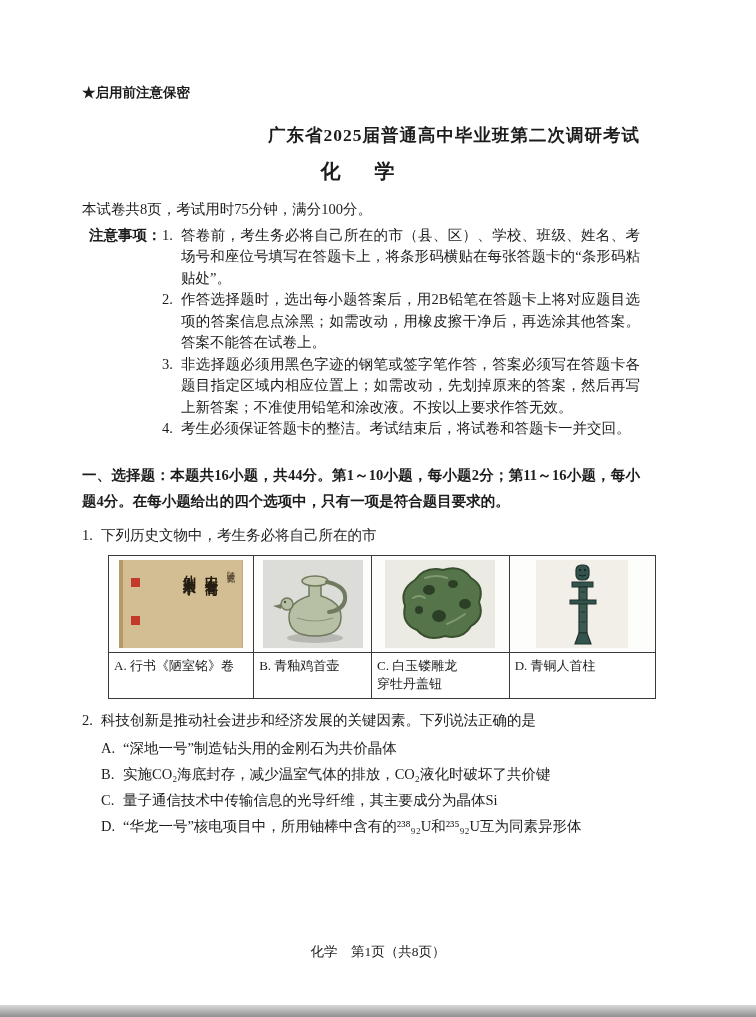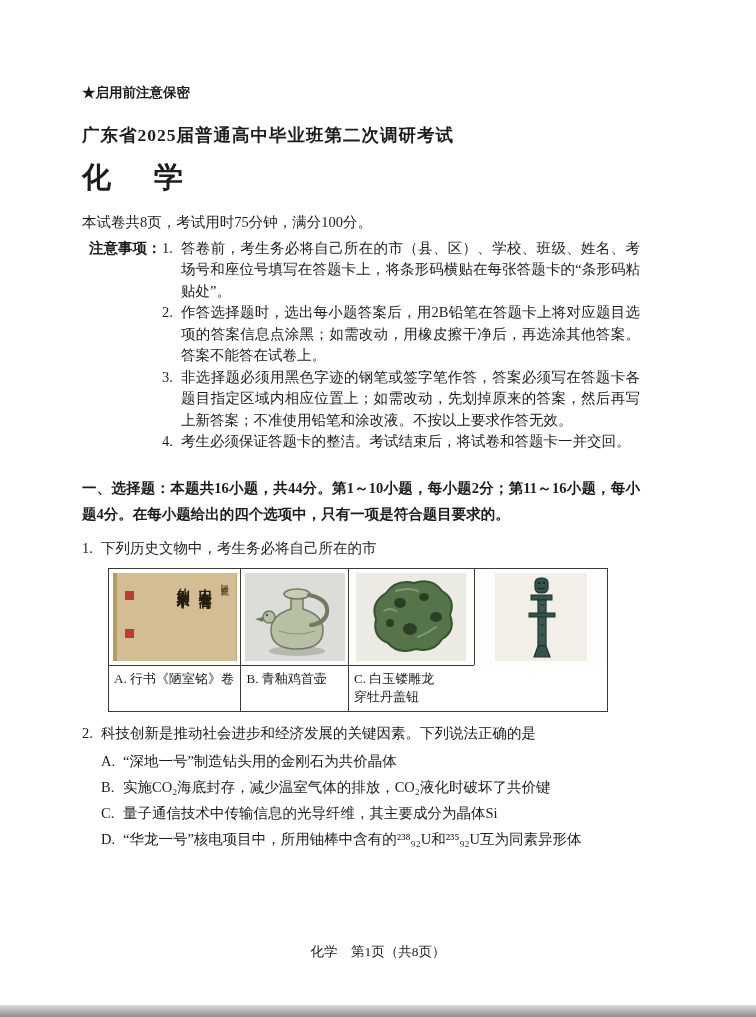--- a/index.html
+++ b/index.html
@@ -9,41 +9,41 @@
     width:756px; height:1017px;
     margin:0 auto;
     background:#ffffff;
     color:#1c1c1c;
     font-family:"Liberation Serif","DejaVu Serif",serif;
     overflow:hidden;
   }
   .content { padding:84px 116px 0 82px; }
 
   .confidential { font-weight:bold; font-size:13.5px; }
-  .exam-title { text-align:left; font-size:17.5px; font-weight:bold; margin-top:21px; letter-spacing:1px; }
-  .subject-title { font-size:29px; font-weight:bold; margin-top:11px; letter-spacing:7px; }
+  .exam-title { text-align:right; font-size:17.5px; font-weight:bold; margin-top:21px; letter-spacing:1px; }
+  .subject-title { text-align:center; font-size:20px; font-weight:bold; margin-top:11px; letter-spacing:7px; }
   .paper-info { font-size:14.5px; margin-top:15px; }
 
   .notes { display:flex; font-size:14.5px; line-height:1.48; margin-top:6px; }
   .notes-label { flex:0 0 73px; font-weight:bold;margin-left:7px; }
   .notes-items { flex:1; }
   .note-item { display:flex; }
   .note-num { flex:0 0 19px; }
   .note-text { flex:1; text-align:justify; }
 
   .atomic-masses { font-size:14.5px; margin:30px 0 0 26px; }
 
   .section-header { font-size:14.5px; font-weight:bold; line-height:1.8; margin-top:22px; text-align:justify; }
 
   .question { font-size:14.5px; line-height:1.7; margin-top:9px; display:flex; }
   .q-num { flex:0 0 19px; }
   .q-text { flex:1; }
 
   .artifact-table {
-    width:500px; margin:8px 0 0 26px;
+    width:548px; margin:8px 0 0 26px;
     display:grid;
     grid-template-columns:1.32fr 1.08fr 1.26fr 1.34fr;
     border:1px solid #3a3a3a;
   }
   .cell { border-left:1px solid #3a3a3a; }
   .cell:nth-child(4n+1) { border-left:none; }
   .img-cell { height:96px; display:flex; align-items:center; justify-content:center; padding:3px; background:#fdfdfc; }
   .label-cell { border-top:1px solid #3a3a3a; font-size:13px; line-height:1.35; padding:4px 4px 6px 5px; white-space:pre-line; }
 
   
@@ -154,20 +154,21 @@
           <rect x="43" y="27" width="8" height="46" fill="#3a5a50" stroke="#1f332e" stroke-width="1.2"></rect>
           <rect x="34" y="40" width="26" height="4" fill="#33544c" stroke="#1f332e" stroke-width="1"></rect>
           <path d="M43 73 L39 84 L55 84 L51 73 Z" fill="#33544c" stroke="#1f332e" stroke-width="1.2"></path>
           <path d="M45 32 L49 32 M45 52 L49 52 M45 62 L49 62" stroke="#1f332e" stroke-width="1"></path>
         </svg>
       </div>
       <div class="cell label-cell">A. 行书《陋室铭》卷</div>
       <div class="cell label-cell">B. 青釉鸡首壶</div>
       <div class="cell label-cell">C. 白玉镂雕龙
 穿牡丹盖钮</div>
+      <div class="cell label-cell">D. 青铜人首柱</div>
     </div>
 
     <div class="question">
       <span class="q-num">2.</span>
       <span class="q-text">科技创新是推动社会进步和经济发展的关键因素。下列说法正确的是</span>
     </div>
 
     <div class="options">
       <div class="option">
         <span class="opt-label">A.</span>

